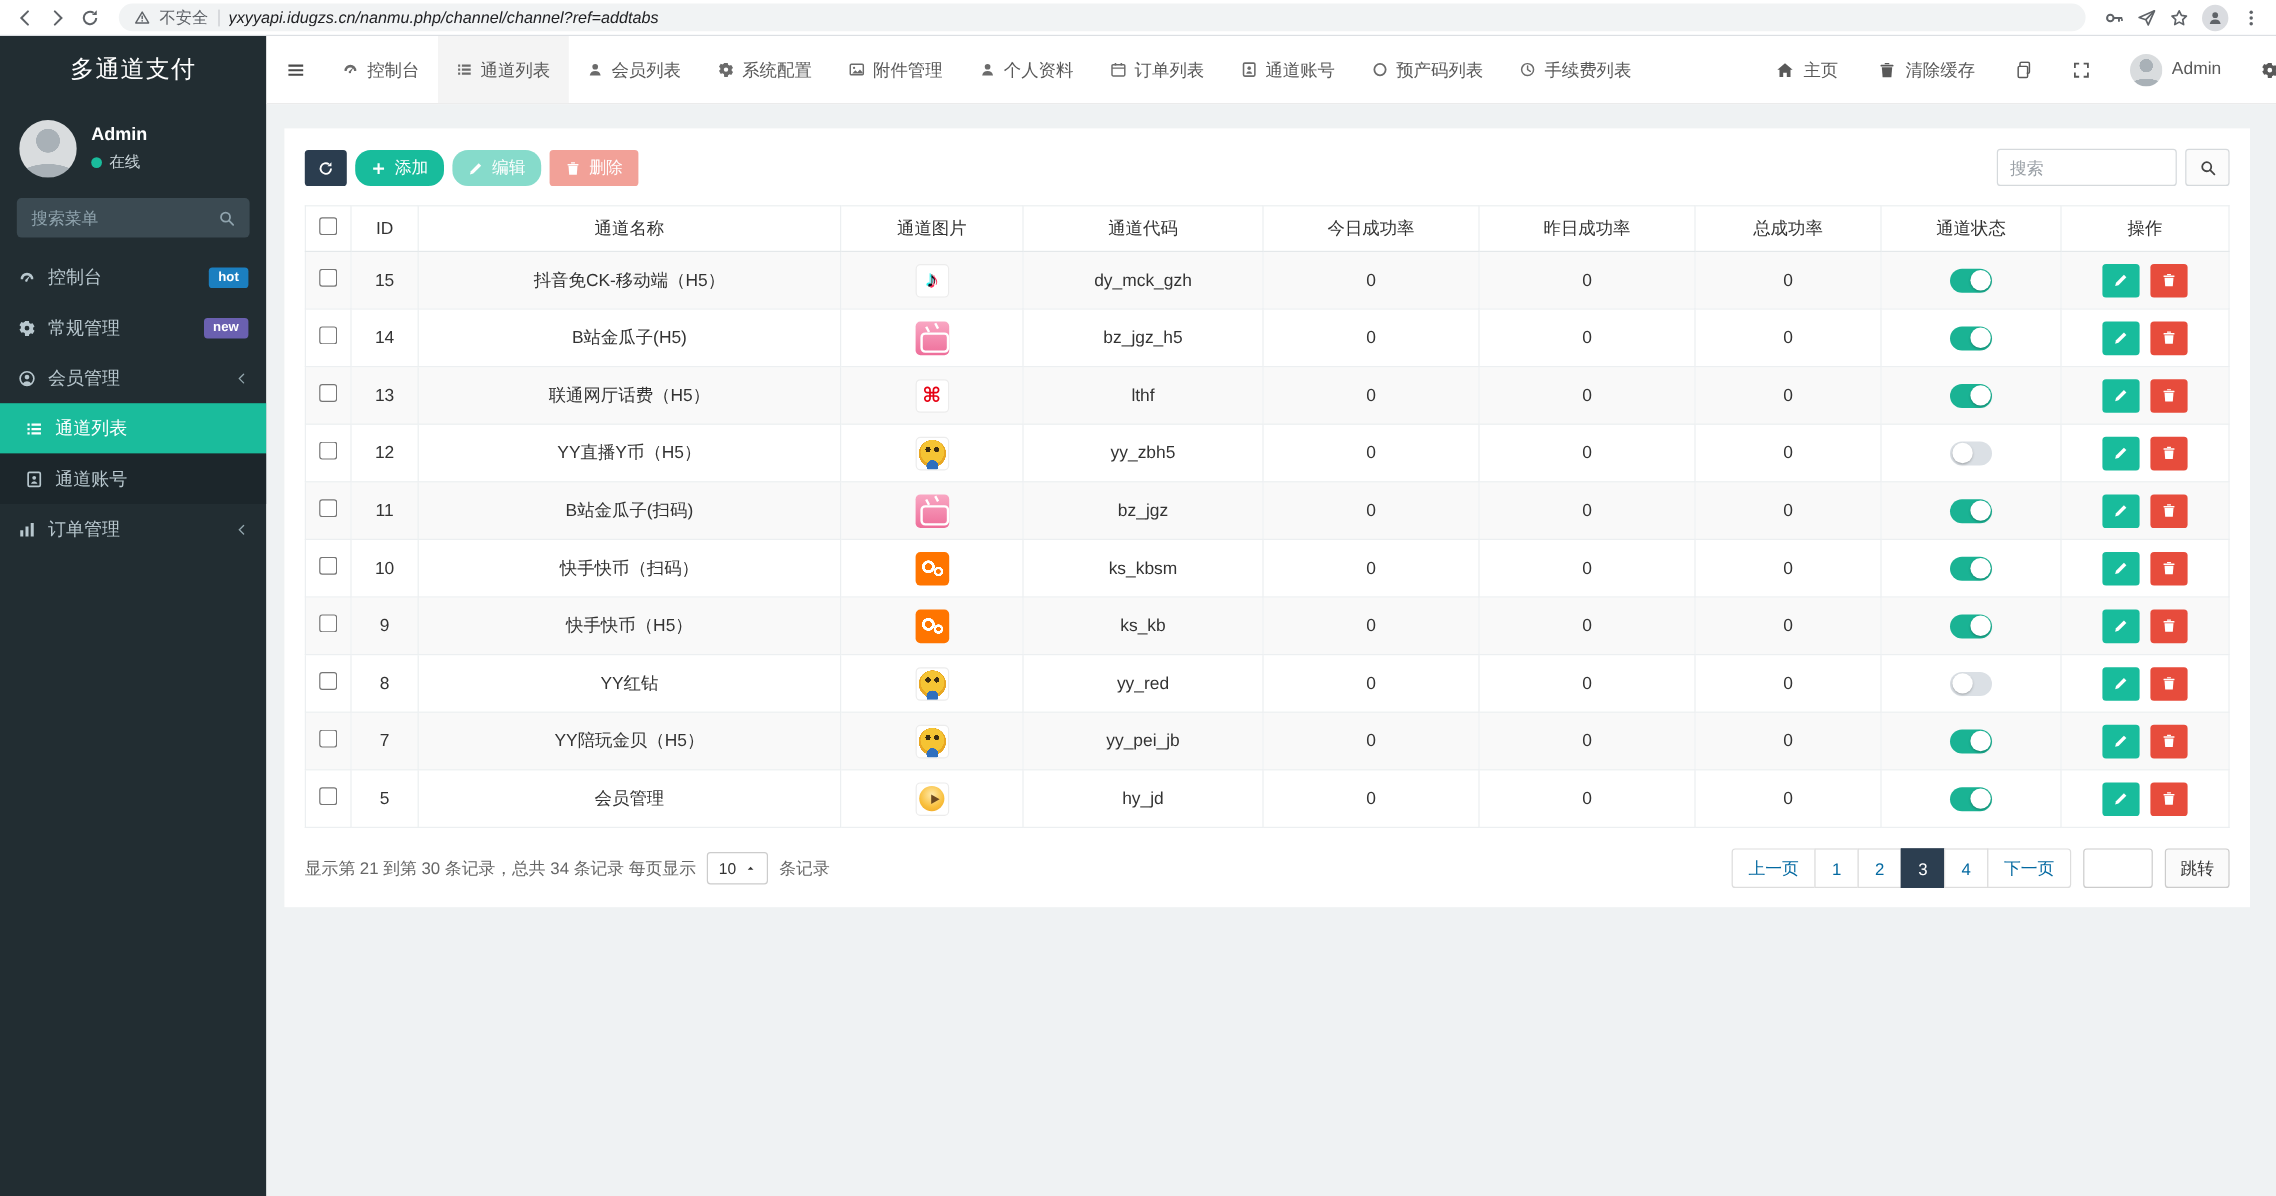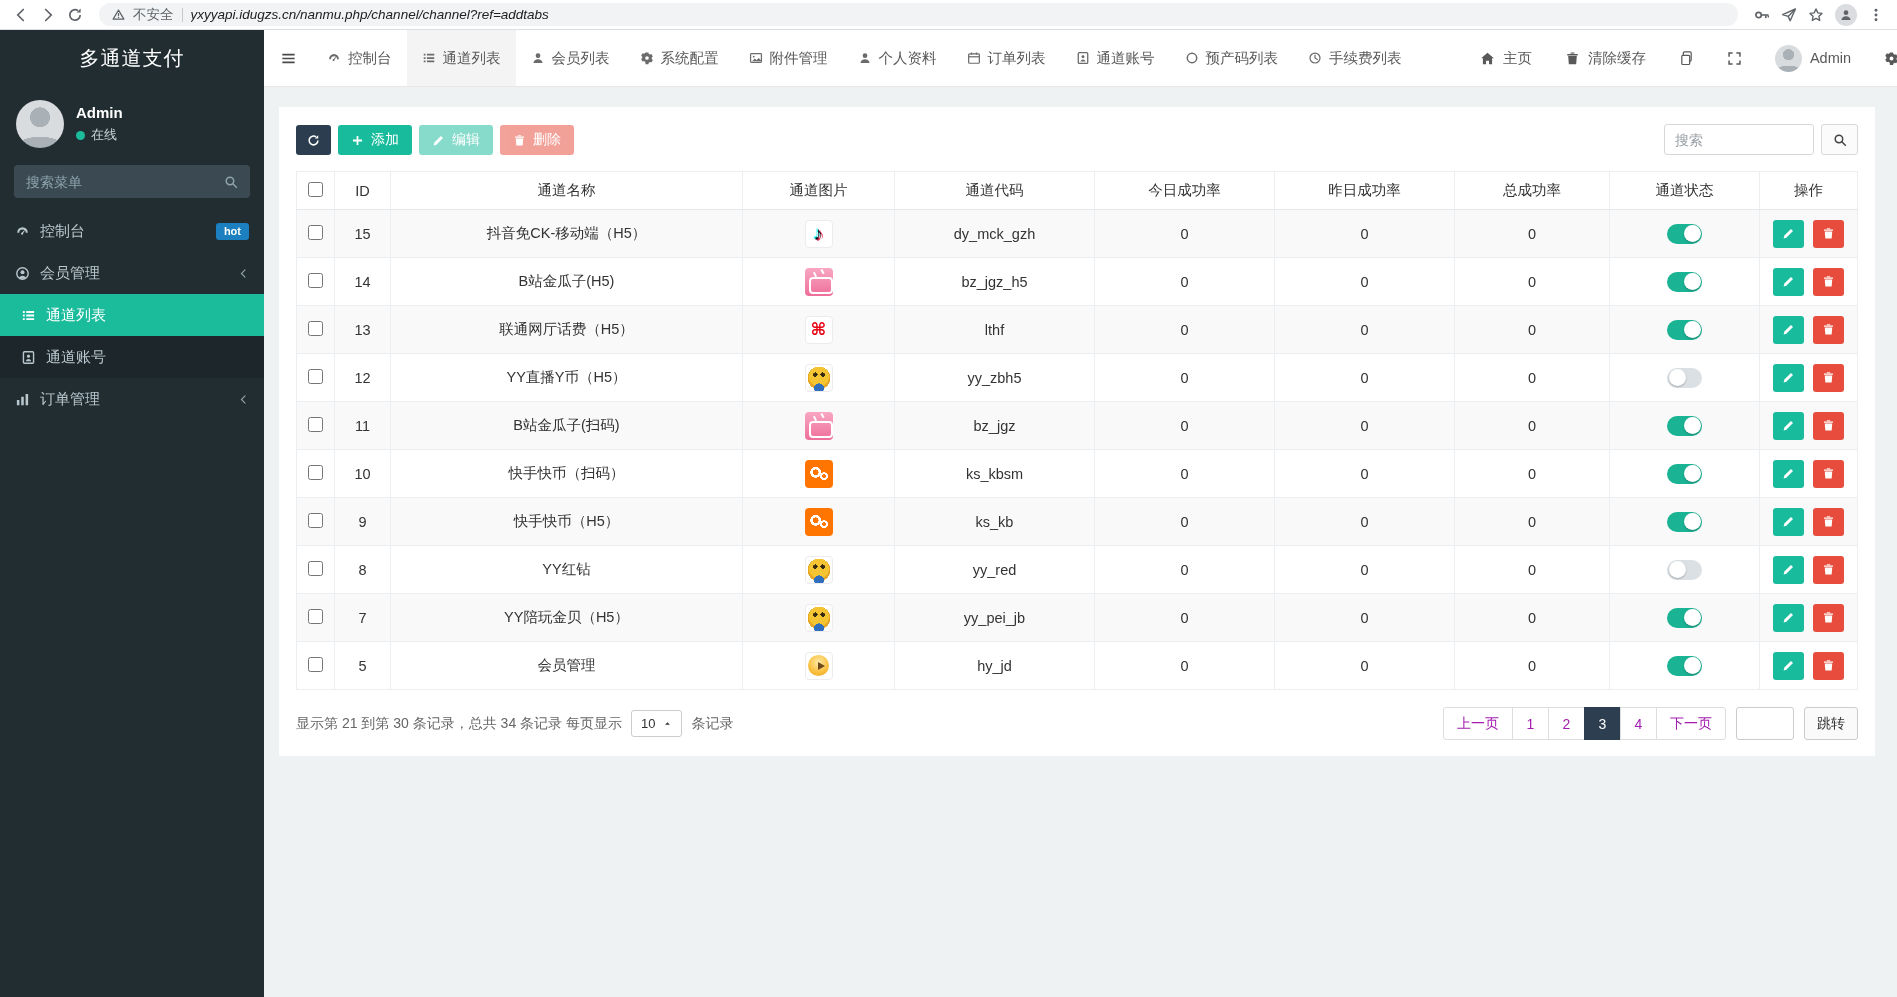--- a/index.html
+++ b/index.html
@@ -16,21 +16,21 @@
   .addr .warn{ width:13px; height:13px; }
   .sec{ color:#5f6368; font-size:13.5px; }
   .adiv{ width:1px; height:14px; background:#c6c9cc; }
   .url{ color:#202124; font-size:13.5px; white-space:nowrap; overflow:hidden;font-style:italic; }
   .br-avatar{ width:22px; height:22px; border-radius:50%; background:#dadce0;
     display:flex; align-items:center; justify-content:center; color:#5f6368; }
   .br-avatar .bicon{ width:14px; height:14px; }
 
   
   .app{ display:flex; height:967px; }
-  .sidebar{ width:264px; background:#222d32; flex:none; display:flex; flex-direction:column; }
+  .sidebar{ width:222px; background:#222d32; flex:none; display:flex; flex-direction:column; }
   .brand{ height:57px; line-height:57px; text-align:center; color:#fff; font-size:20px; letter-spacing:1px; }
   .user-panel{ display:flex; gap:12px; padding:13px 16px 9px; align-items:center; }
   .avatar{ border-radius:50%;
     background: radial-gradient(circle at 50% 36%, #a9b1b7 25%, rgba(0,0,0,0) 26%),
                 radial-gradient(120% 65% at 50% 108%, #a9b1b7 48%, rgba(0,0,0,0) 49%), #d9dcde; }
   .avatar.big{ width:48px; height:48px; flex:none; }
   .avatar.small{ width:27px; height:27px; }
   .uname{ color:#fff; font-size:15px; font-weight:bold; }
   .ustatus{ color:#c9d4d9; font-size:13px; display:flex; align-items:center; gap:6px; margin-top:5px; }
   .dot{ width:9px; height:9px; border-radius:50%; background:#1abc9c; }
@@ -66,21 +66,21 @@
   .tn-ico{ width:15px; height:15px; color:#595959; cursor:pointer; }
   .gear-cut{ margin-right:-10px; }
 
   .content{ flex:1; background:#eff2f3; padding:20px 22px 0 15px; overflow:hidden; }
   .panel{ background:#fff; padding:16px 17px; min-height:645px; }
 
   .toolbar{ display:flex; gap:7px; align-items:center; position:relative; margin:2px 0 16px; }
   .btn{ height:30px; border:none; border-radius:3px; color:#fff; font-size:14px;
     display:flex; align-items:center; gap:7px; padding:0 13px; cursor:pointer; font-family:inherit; }
   .btn-dark{ background:#2b3d4f; width:35px; justify-content:center; padding:0; }
-  .btn-teal{ background:#18bc9c; }
+  .btn-teal{ background:#18bc9c;border-radius:13px; }
   .btn-red{ background:#e74c3c;justify-content:center; }
   .dis{ opacity:.52; cursor:not-allowed; }
   .btn .bicon{ width:13px; height:13px; color:#fff; }
   .tb-search{ position:absolute; right:0; top:-1px; display:flex; gap:7px; }
   .tb-search input{ width:150px; height:31px; border:1px solid #d5d9dc; border-radius:3px;
     padding:0 10px; font-size:14px; color:#333; font-family:inherit; outline:none; }
   .tb-search input::placeholder{ color:#9aa0a6; }
   .sbtn{ width:37px; height:31px; border:1px solid #d5d9dc; border-radius:3px; background:#fbfbfb;
     display:flex; align-items:center; justify-content:center; color:#444; cursor:pointer; }
   .sbtn .bicon{ width:14px; height:14px; color:#444; }
@@ -134,21 +134,21 @@
   .btn-edit{ background:#18bc9c; } .btn-del{ background:#e74c3c; }
   .ops .bicon{ width:13px; height:13px; color:#fff; }
 
   .tfoot{ display:flex; align-items:center; justify-content:space-between; margin-top:17px; }
   .summary{ font-size:14px; color:#666; display:flex; align-items:center; gap:9px; }
   .psize{ display:inline-flex; align-items:center; gap:8px; border:1px solid #ccc; border-radius:3px;
     padding:5px 9px; font-size:13px; color:#333; background:#fff; cursor:pointer; }
   .psize .bicon{ width:9px; height:9px; color:#333; }
   .pager{ display:flex; align-items:center; gap:10px; }
   .pgroup{ display:flex; }
-  .pbtn{ min-width:37px; height:33px; border:1px solid #ddd; background:#fff; color:#a21caf; font-size:14px;
+  .pbtn{ min-width:37px; height:33px; border:1px solid #ddd; background:#fff; color:#0369a1; font-size:14px;
     display:flex; align-items:center; justify-content:center; padding:0 13px; margin-left:-1px;
     cursor:pointer; font-family:inherit; }
   .pbtn:first-child{ border-radius:3px 0 0 3px; margin-left:0; }
   .pbtn:last-child{ border-radius:0 3px 3px 0; }
   .pbtn.active{ background:#2c3e50; border-color:#2c3e50; color:#fff; }
   .jump-input{ width:58px; height:33px; border:1px solid #ccc; border-radius:3px; outline:none;
     font-size:14px; padding:0 8px; font-family:inherit; }
   .jump-btn{ height:33px; padding:0 12px; border:1px solid #ccc; border-radius:3px; background:#fafafa;
     font-size:14px; color:#333; cursor:pointer; font-family:inherit; }
 </style>
@@ -246,20 +246,30 @@
     <nav class="menu" id="menu">
         <div class="menu-item">
     <span class="bicon mi-icon">
             <svg viewBox="0 0 16 16" fill="currentColor" xmlns="http://www.w3.org/2000/svg">
               <path d="M8 3.4a5.6 5.6 0 0 0-5.6 5.9h2.1A3.6 3.6 0 0 1 8 5.9a3.6 3.6 0 0 1 3.5 3.4h2.1A5.6 5.6 0 0 0 8 3.4Z"></path>
               <path d="M7.1 9.3 11.6 5 8.6 10a1.15 1.15 0 1 1-1.5-.7Z"></path>
             </svg>
           </span>
     <span class="mi-label">控制台</span>
     <span class="mi-badge" style="background: rgb(27, 127, 192); margin-left: 21px;">hot</span>
+
+  </div>
+        <div class="menu-item">
+    <span class="bicon mi-icon">
+            <svg viewBox="0 0 16 16" fill="currentColor" xmlns="http://www.w3.org/2000/svg">
+              <path fill-rule="evenodd" d="M6.3 1.6h3.4l.3 1.7c.5.2 1 .5 1.4.8l1.6-.6 1.7 2.9-1.3 1.1a5 5 0 0 1 0 1.6l1.3 1.1-1.7 2.9-1.6-.6c-.4.3-.9.6-1.4.8l-.3 1.7H6.3L6 12.3a5 5 0 0 1-1.4-.8l-1.6.6-1.7-2.9 1.3-1.1a5 5 0 0 1 0-1.6L1.3 5.4 3 2.5l1.6.6c.4-.3.9-.6 1.4-.8ZM8 5.9A2.1 2.1 0 1 0 8 10.1 2.1 2.1 0 0 0 8 5.9Z"></path>
+            </svg>
+          </span>
+    <span class="mi-label">常规管理</span>
+    <span class="mi-badge" style="background: rgb(106, 96, 176);">new</span>
 
   </div>
         <div class="menu-item">
     <span class="bicon mi-icon">
             <svg viewBox="0 0 16 16" fill="currentColor" xmlns="http://www.w3.org/2000/svg">
               <circle cx="8" cy="8" r="6.1" fill="none" stroke="currentColor" stroke-width="1.5"></circle>
               <circle cx="8" cy="6.6" r="2.1"></circle>
               <path d="M4.3 12.3a4.6 4.6 0 0 1 7.4 0 6.1 6.1 0 0 1-7.4 0z"></path>
             </svg>
           </span>

